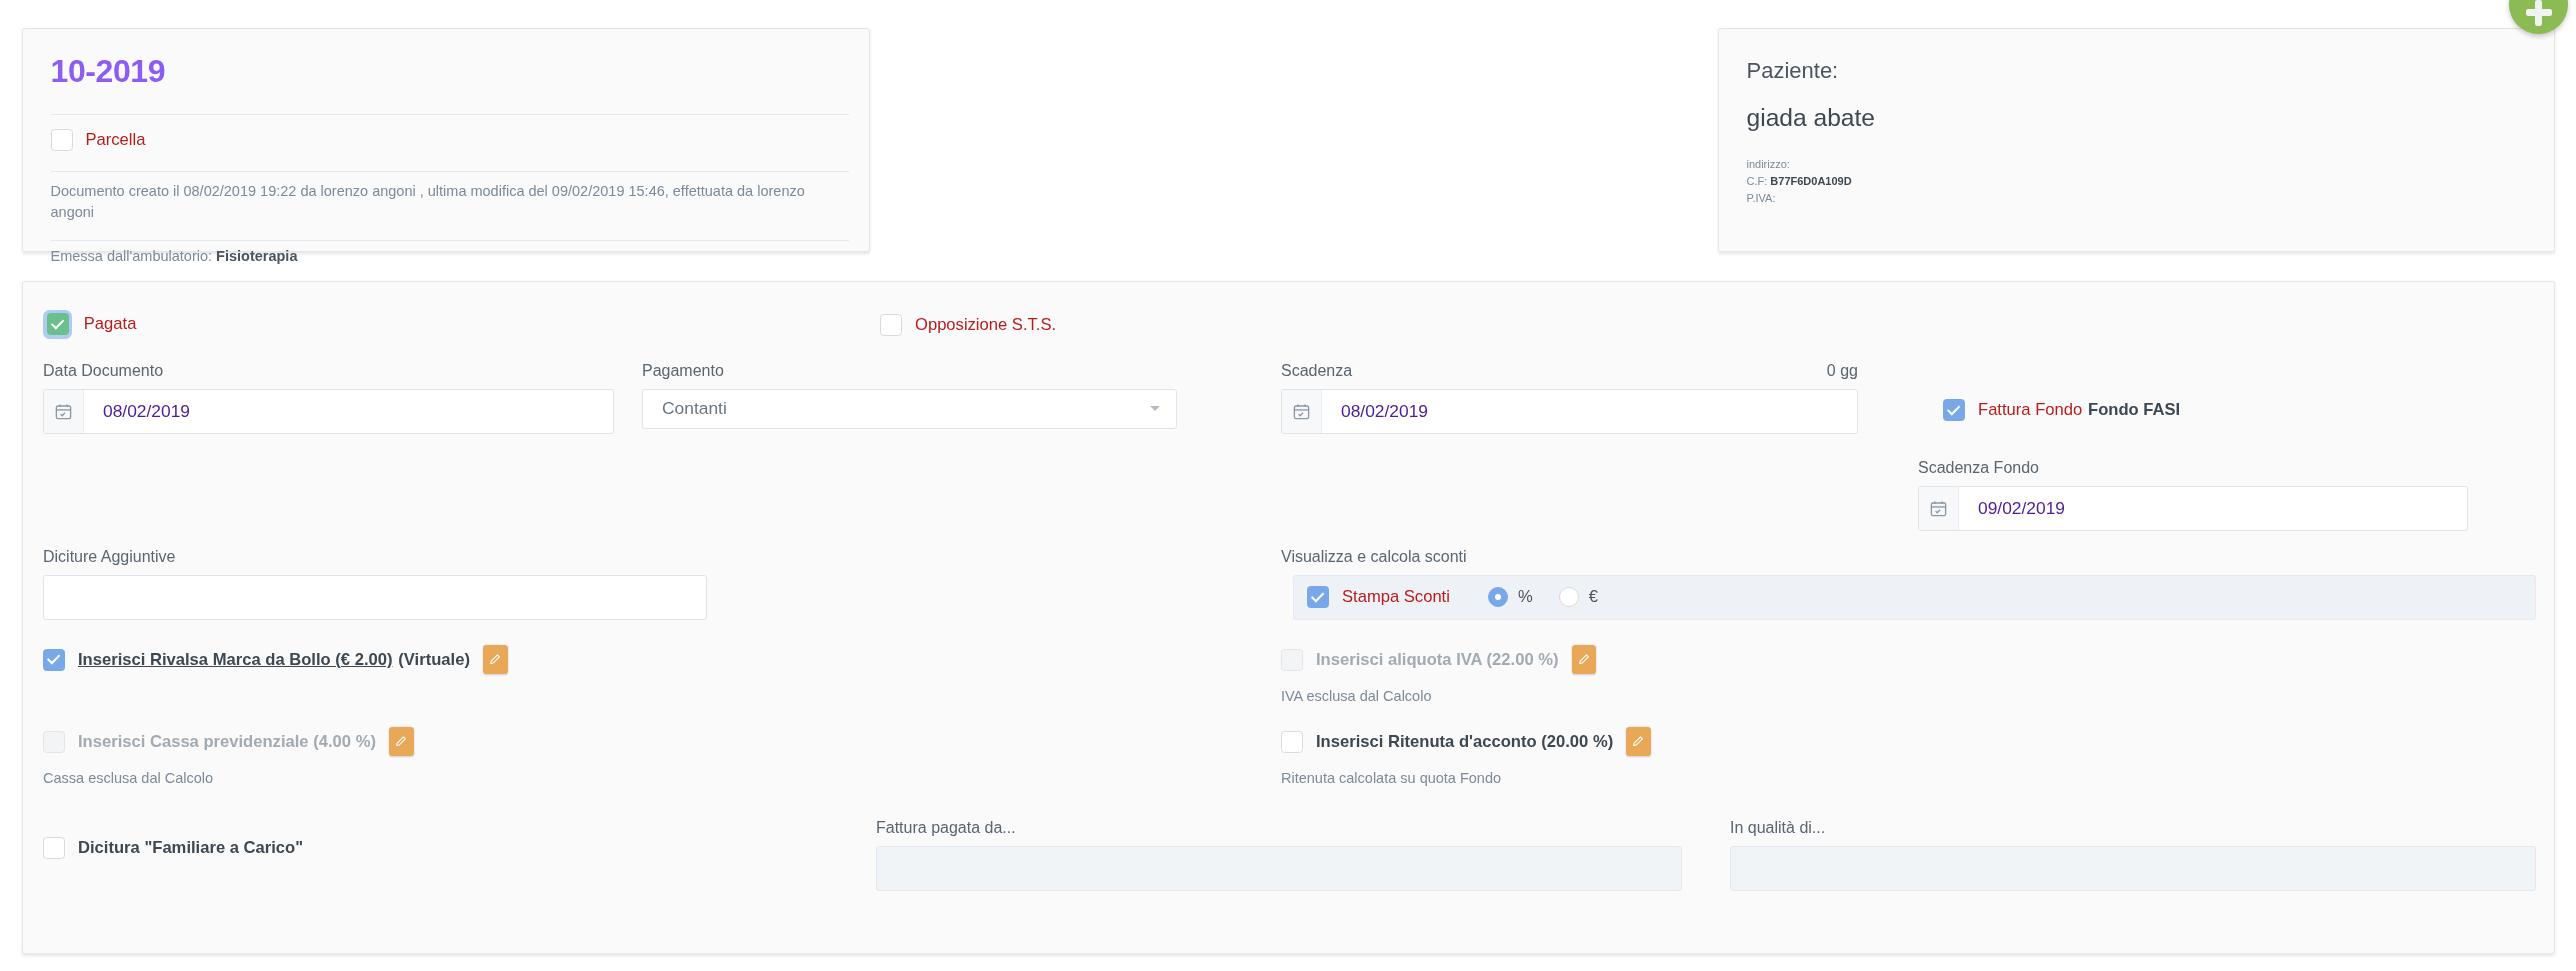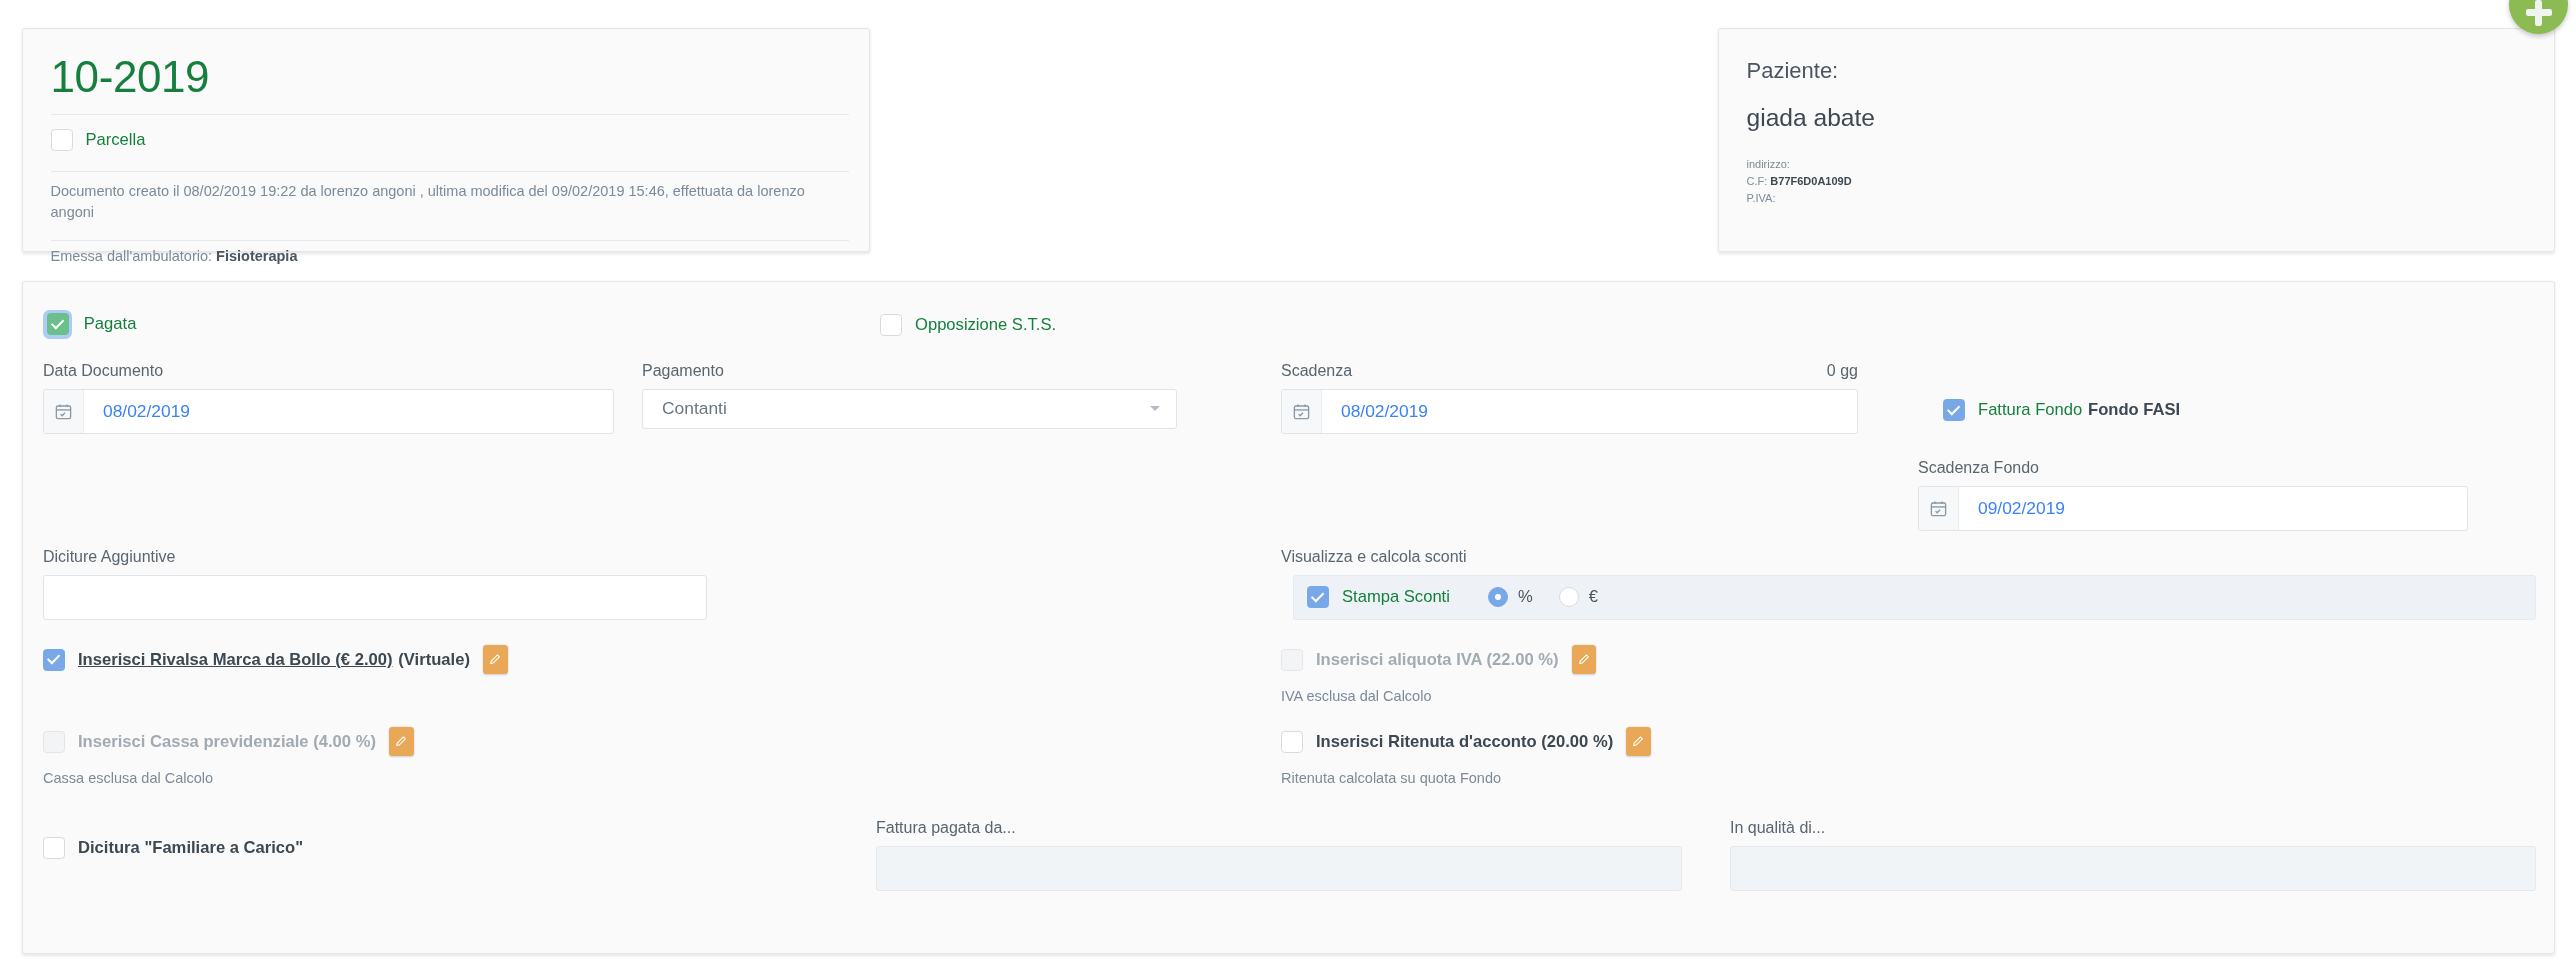--- a/index.html
+++ b/index.html
@@ -25,21 +25,21 @@
     border-radius: 2.9px;
     box-shadow: 0 1.4px 3.6px rgba(0,0,0,0.10);
   }
   #doc-card   { left: 22px;   top: 27.5px;  width: 848px; height: 224px; }
   #pat-card   { left: 1718px; top: 27.5px;  width: 837px; height: 224px; }
   #form-card  { left: 22px;   top: 281px; width: 2533px; height: 673px; }
 
   
   .doc-title {
     position: absolute; left: 27.5px; top: 26px;
-    font-size: 44px; font-weight: 400; color: #15803d;
+    font-size: 32px; font-weight: 700; color: #8b5cf6;
     letter-spacing: -0.4px; line-height: 1;
   }
   .hr {
     position: absolute; left: 27.5px; right: 20px;
     height: 0.7px; background: #e4e8ec;
   }
   #hr1 { top: 85px; }
   #hr2 { top: 142px; }
   #hr3 { top: 211px; }
 
@@ -102,38 +102,38 @@
     display: none; width: 11.6px; height: 6.5px;
     border-left: 2.2px solid #fff; border-bottom: 2.2px solid #fff;
     transform: rotate(-45deg) translate(0.7px,-1.4px);
   }
   .cb.checked-green .tick, .cb.checked-blue .tick { display: block; }
   .focus-ring {
     display: inline-flex; align-items: center; justify-content: center;
     padding: 3.6px; border-radius: 6.5px; background: #aecbf5;
   }
 
-  .cb-label { font-size: 16.6px; color: #15803d; }
+  .cb-label { font-size: 16.6px; color: #b91c1c; }
   .cb-label.bold   { font-weight: 700; color: #3d4852; }
   .cb-label.muted  { color: #a2aab2; font-weight: 700; }
 
   .row { display: flex; align-items: center; }
 
   
   .field-label {
     font-size: 16px; color: #5a6570; margin-bottom: 8.7px; display: block;
   }
   .input-box {
     height: 45px; background: #ffffff;
     border: 0.7px solid #dfe4e9; border-radius: 2.9px;
     display: flex; align-items: center;
   }
   .input-box.disabled { background: #f0f4f7; border-color: #e3e9ee; }
   .input-text {
-    font-size: 17.4px; color: #3b82f6; padding-left: 19px;
+    font-size: 17.4px; color: #4c1d95; padding-left: 19px;
     white-space: nowrap; overflow: hidden;
   }
   .cal-btn {
     width: 40px; height: 100%;
     border-right: 0.7px solid #e7ecf0;
     background: #f6f8fa;
     display: flex; align-items: center; justify-content: center;
     flex: 0 0 auto; cursor: pointer;
     border-radius: 2.9px 0 0 2.9px;
   }

